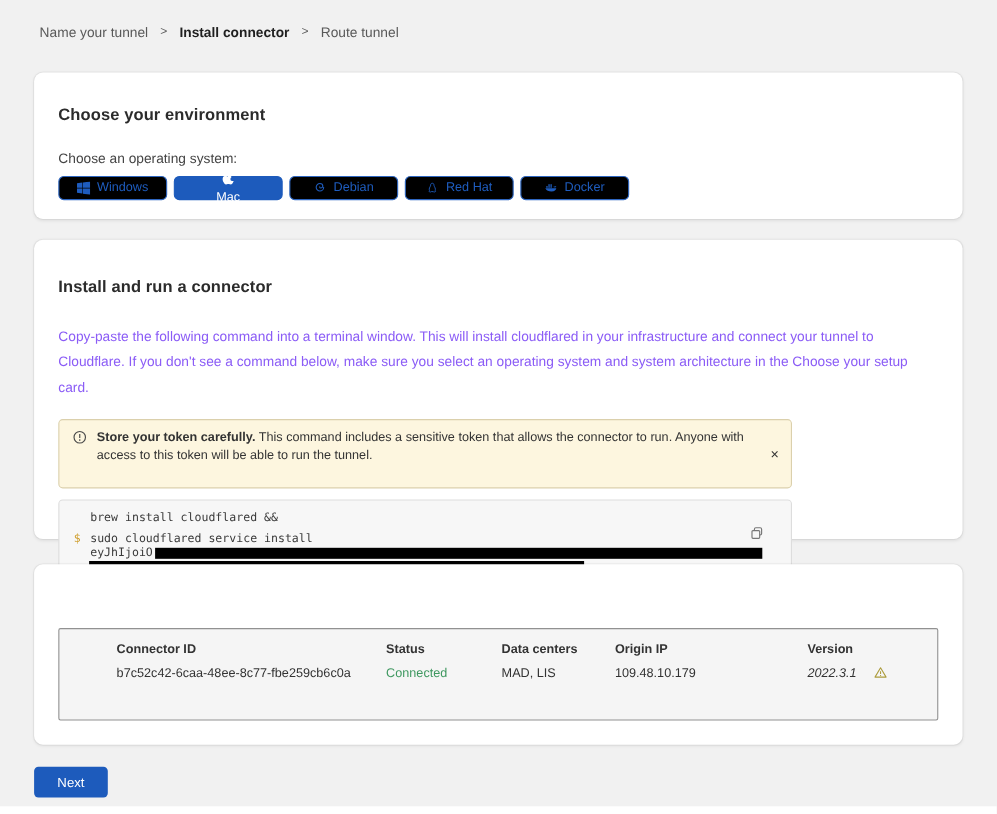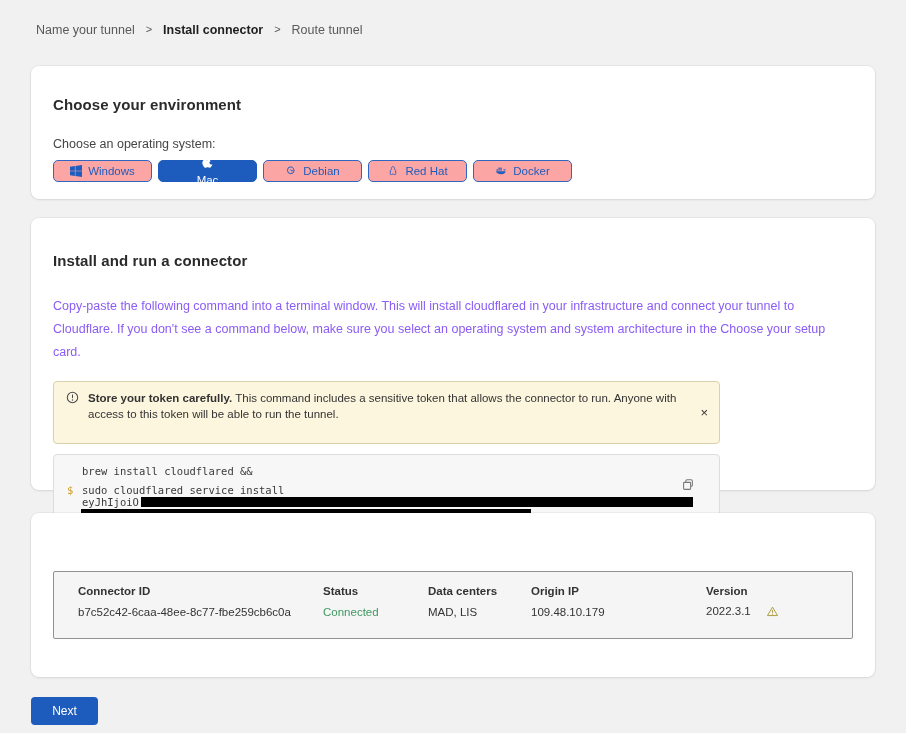--- a/index.html
+++ b/index.html
@@ -30,21 +30,21 @@
   }
   .card-title { font-size:15px; font-weight:700; color:#2b2b2b; letter-spacing:.1px; }
 
   
   #card-environment { top:66px; height:133px; }
   .os-label { margin-top:24px; font-size:12.5px; color:#454545; }
   .os-row { margin-top:9px; display:flex; gap:6px; }
   .os-btn {
     width:99px; height:22px;
     border:1px solid #2e66c0; border-radius:5px;
-    background:#fca5a5; color:#1e5cbe;
+    background:#000000; color:#1e5cbe;
     font-family:"Liberation Sans", sans-serif;
     font-size:11.5px;
     display:flex; align-items:center; justify-content:center; gap:6px;
     cursor:pointer;
   }
   .os-btn.selected { background:#1d5bbc; border-color:#1d5bbc; color:#fff;flex-direction:column; }
   .os-icon { display:flex; align-items:center; }
   .os-icon svg { width:12px; height:12px; display:block; }
 
   
@@ -72,43 +72,43 @@
     margin-top:10px; width:667px; height:72px;
     background:#f7f7f7; border:1px solid #dddddd; border-radius:4px;
     position:relative;
     font-family:"DejaVu Sans Mono", monospace;
     font-size:10.5px; color:#3a3a3a;
     padding:10px 0 0 28px;
   }
   .code-line1 { line-height:12px; }
   .code-group { margin-top:8px; line-height:11.5px; position:relative; }
   .code-prompt { position:absolute; left:-15px; top:0; color:#cf9f2f; }
-  .code-token-line { display:flex; align-items:center; height:11.5px; }
+  .code-token-line { display:flex; align-items:flex-end; height:11.5px; }
   .redact-bar { background:#000; height:10px; display:inline-block; }
   .redact-1 { width:552px; margin-left:2px; }
   .redact-2 { width:450px; margin-left:-1px; margin-top:0.5px; }
   .copy-btn {
     position:absolute; top:23px; right:24px;
     background:none; border:none; cursor:pointer; color:#777; padding:0;
   }
   .copy-btn svg { width:14px; height:14px; display:block; }
 
   
   #card-connectors { top:513px; height:164px; padding-top:32px; }
   .connectors-table {
-    margin-top:26px; width:800px; height:68px;
+    margin-top:26px; width:800px; height:84px;
     background:#f5f5f5; border:1px solid #919191; border-radius:2px;
-    padding:13px 0 0 24px;
+    padding:13px 0 0 52px;
     font-size:11.5px;
   }
   .t-row { display:grid; grid-template-columns:245px 105px 103px 175px auto; align-items:center; }
   .t-head { font-weight:700; color:#333; }
   .t-vals { margin-top:8px; color:#333; }
   .status-connected { color:#3f9860; }
-  .version-cell { display:flex; align-items:flex-start; gap:15px; }
+  .version-cell { display:flex; align-items:flex-end; gap:15px;font-style:italic; }
   .warn-tri svg { width:13px; height:13px; display:block; }
 
   
   .next-btn {
     position:absolute; left:31px; top:697px;
     width:67px; height:28px;
     background:#1d5bbc; color:#fff;
     border:none; border-radius:4px;
     font-family:"Liberation Sans", sans-serif;
     font-size:12px; cursor:pointer;

